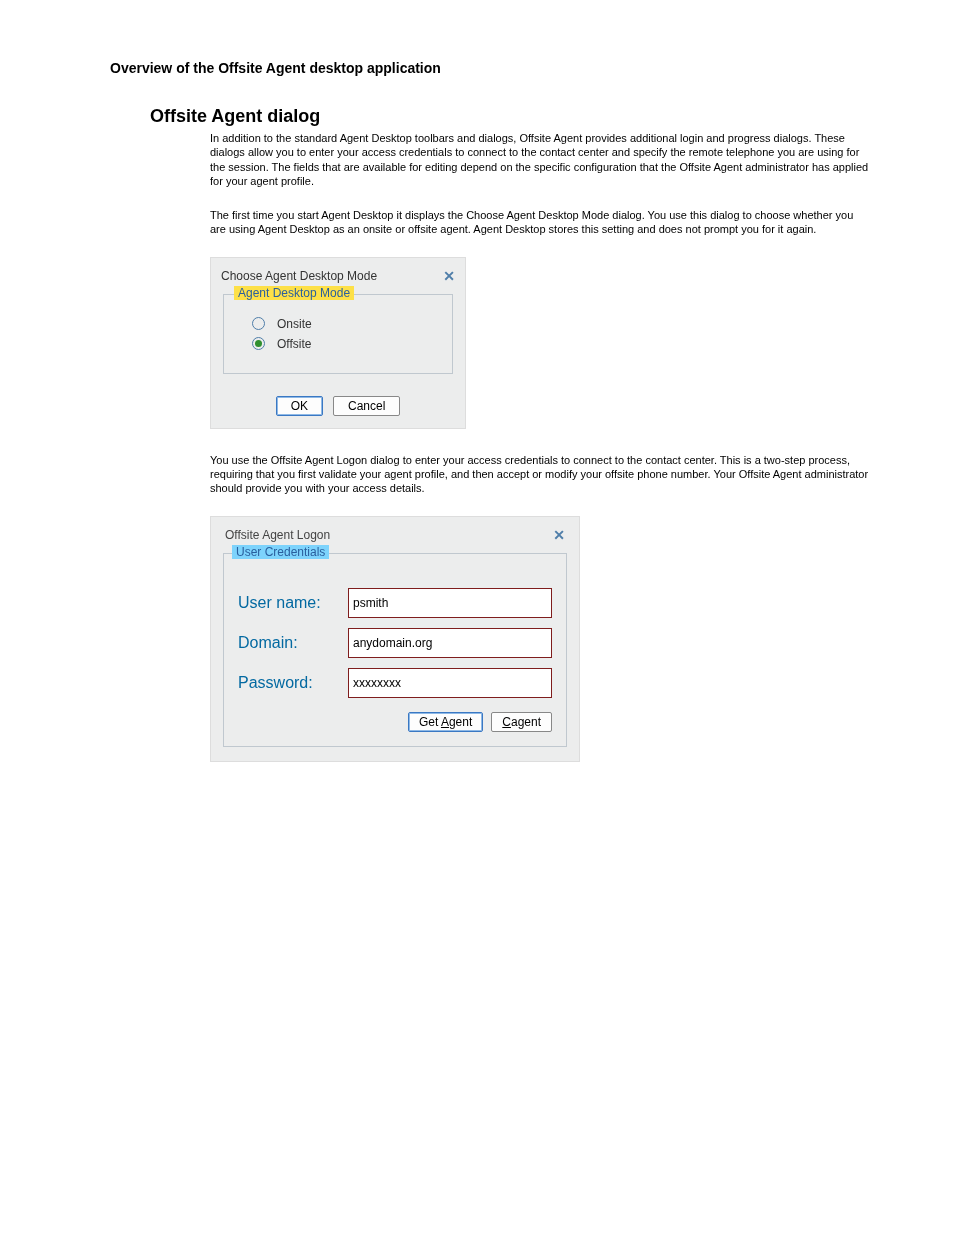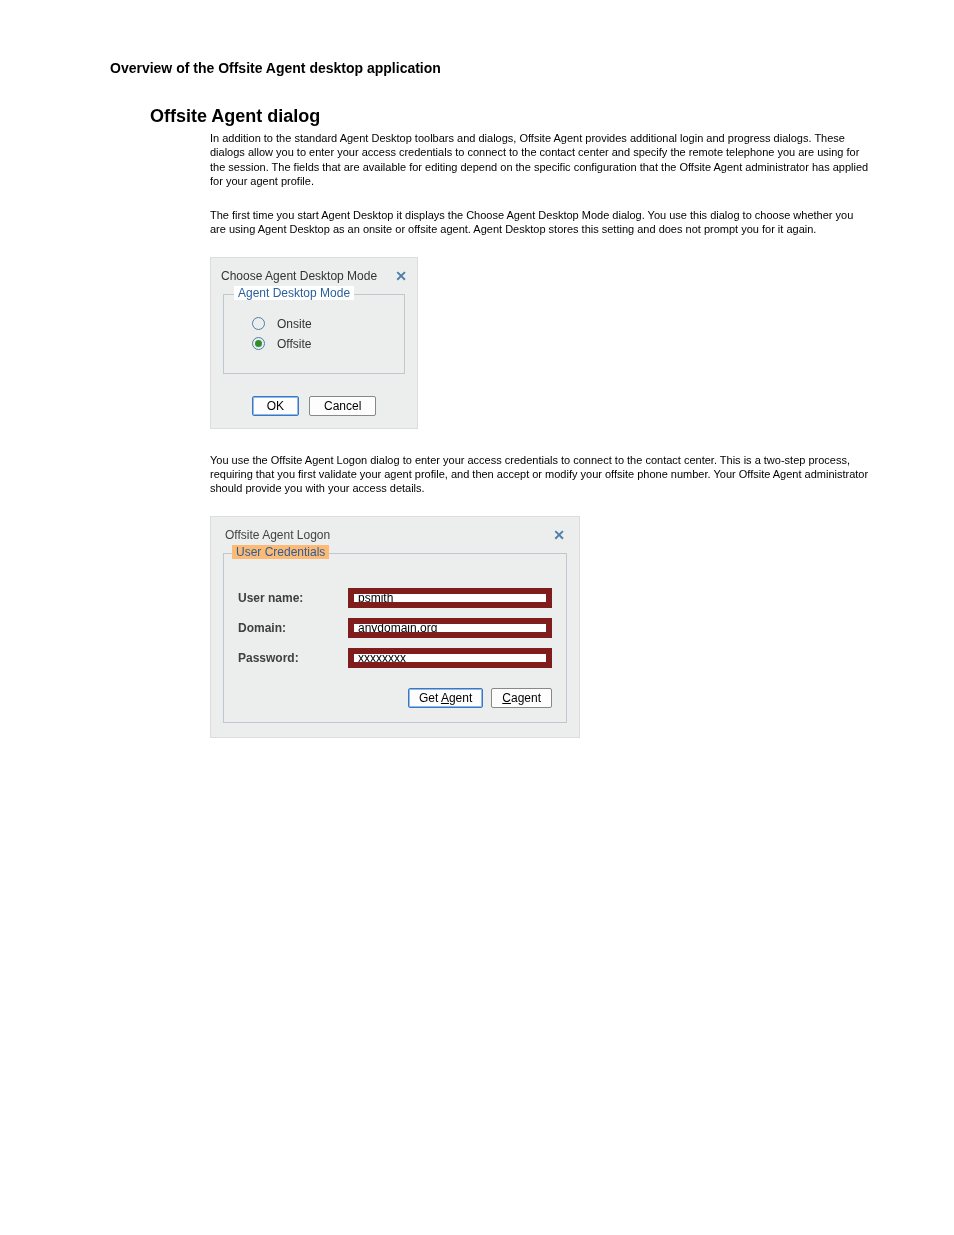--- a/index.html
+++ b/index.html
@@ -29,21 +29,21 @@
   }
   .body-para {
     font-size: 11px;
     line-height: 1.3;
     margin: 2px 0 20px 130px;
     max-width: 660px;
   }
 
   
   .dialog1 {
-    width: 208px;
+    width: 256px;
     margin-left: 130px;
     background: #eceded;
     border: 1px solid #ddd;
     padding: 10px 8px 12px 8px;
     box-sizing: border-box;
     font-family: Tahoma, Arial, sans-serif;
   }
   .dlg1-title-row {
     display: flex;
     justify-content: space-between;
@@ -61,21 +61,21 @@
   .groupbox1 {
     border: 1px solid #c0c8cf;
     padding: 16px 10px 16px 28px;
     position: relative;
     margin: 0 4px;
   }
   .groupbox1-legend {
     position: absolute;
     top: -9px;
     left: 10px;
-    background: #ffffff;
+    background: #fde047;
     padding: 0 4px;
     font-size: 12px;
     color: #2a5f9e;
     text-align: center;
   }
   .radio-row {
     display: flex;
     align-items: center;
     gap: 12px;
     font-size: 12px;
@@ -136,50 +136,49 @@
   }
   .groupbox2 {
     border: 1px solid #c0c8cf;
     padding: 24px 14px 14px 14px;
     position: relative;
   }
   .groupbox2-legend {
     position: absolute;
     top: -9px;
     left: 8px;
-    background: #fdba74;
+    background: #7dd3fc;
     padding: 0 4px;
     font-size: 12px;
     color: #2a5f9e;
   }
   .form-row {
     display: flex;
     align-items: center;
     margin: 10px 0;
   }
   .form-label {
     width: 110px;
-    font-size: 12px;
-    color: #404040;
-    font-weight: bold;
+    font-size: 16px;
+    color: #0369a1;
   }
   .form-input {
     flex: 1;
     height: 18px;
-    border: 6px solid #7f1d1d;
+    border: 1px solid #7f1d1d;
     background: #fff;
     font-size: 12px;
-    padding: 4px 4px;
+    padding: 14px 4px;
     box-sizing: border-box;
   }
   .dlg2-buttons {
     display: flex;
     justify-content: flex-end;
     gap: 8px;
-    margin-top: 20px;
+    margin-top: 14px;
   }
   .winbtn2 {
     font-family: Tahoma, Arial, sans-serif;
     font-size: 12px;
     padding: 2px 10px;
     background: #fdfdfd;
     border: 1px solid #888;
     border-radius: 2px;
     cursor: pointer;
   }

